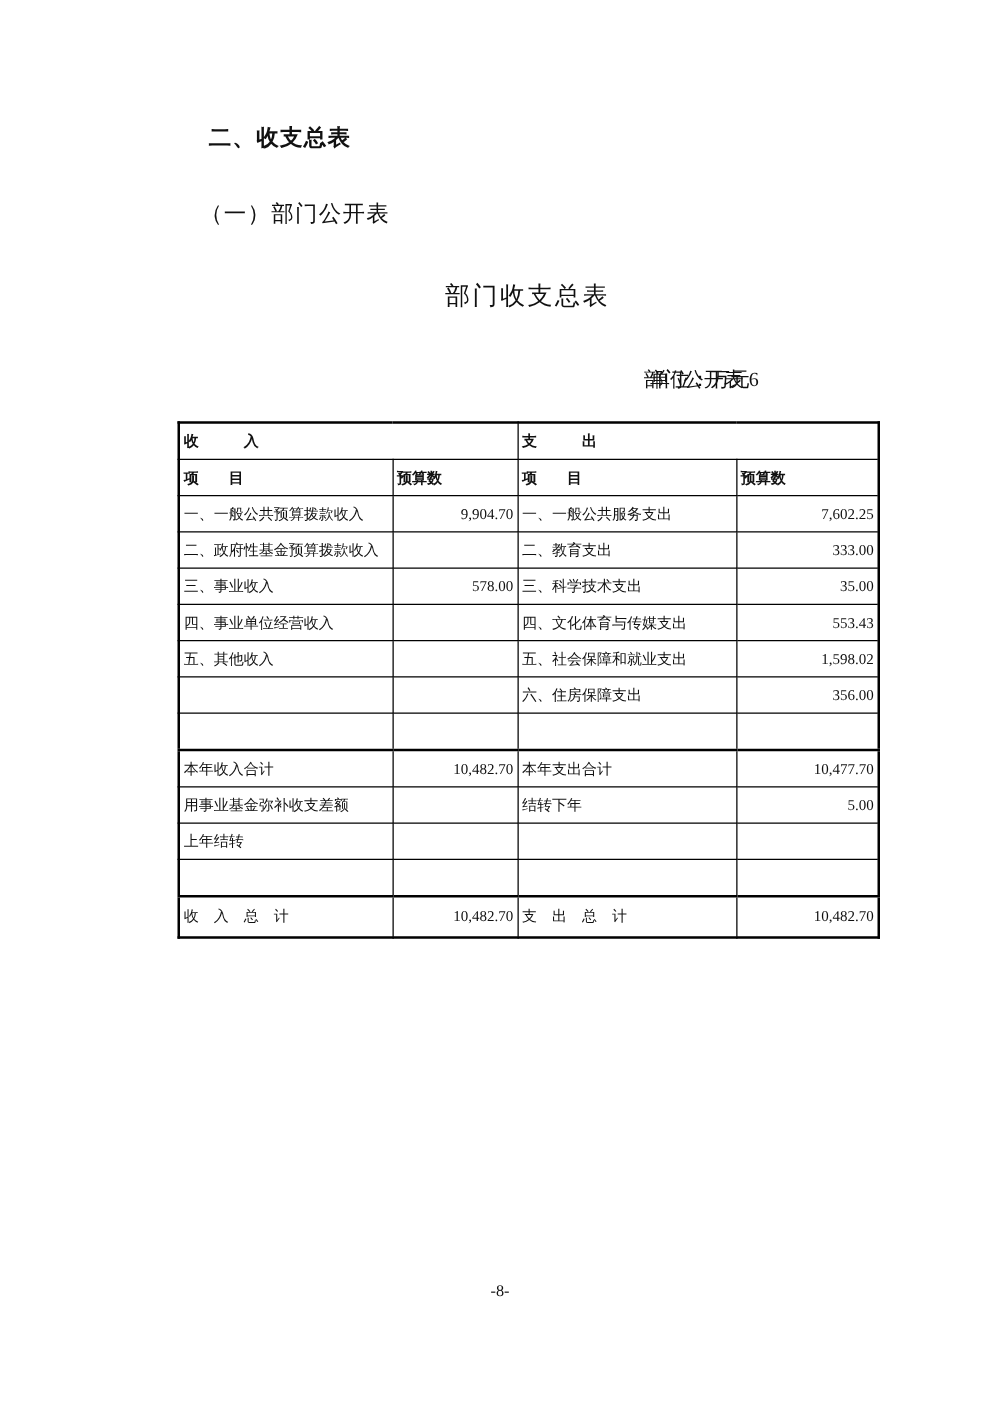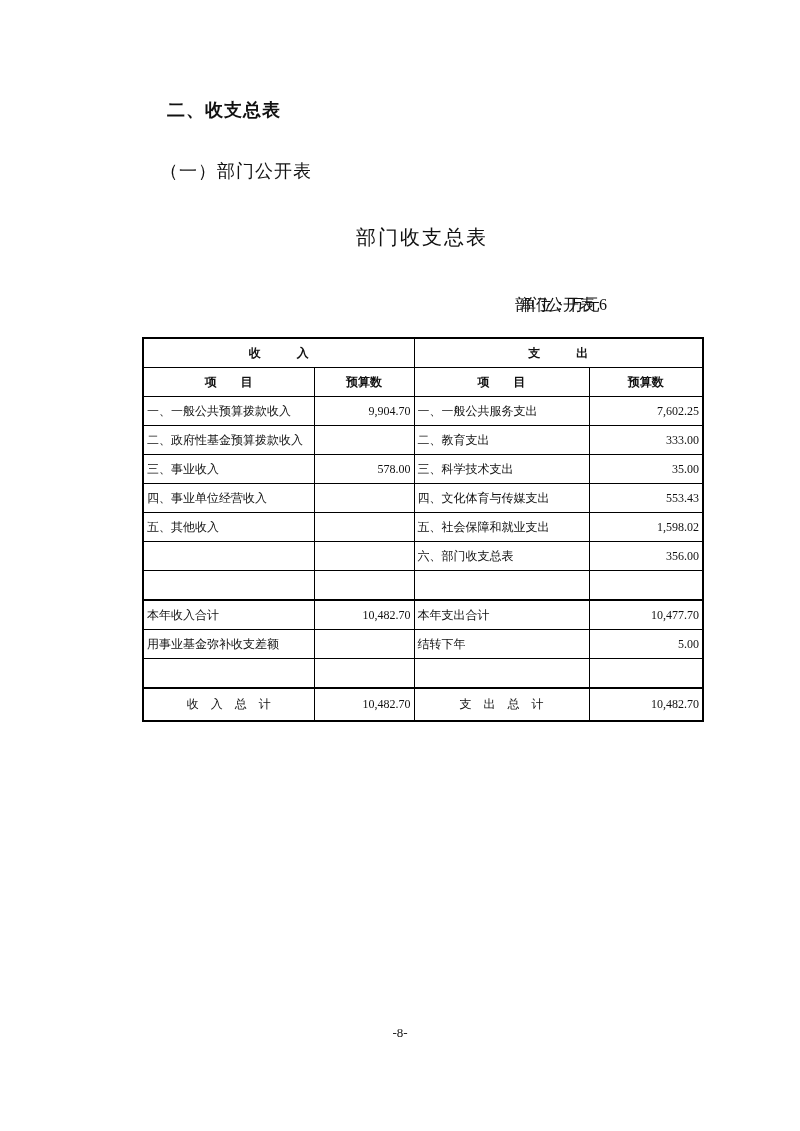--- a/index.html
+++ b/index.html
@@ -32,21 +32,21 @@
     border:2px solid #000;
   }
   table.budget td{
     border:1px solid #000;
     height:28px;
     font-size:12px;
     padding:0 3px;
     overflow:hidden;white-space:nowrap;
     vertical-align:middle;
   }
-  .c{text-align:center;}
+  .c{}
   .hdr{font-weight:bold;font-size:13px;}
   .grp td{font-size:14px;font-weight:bold;}
   .mid{border-left-width:2px;}
   .val{text-align:right;}
   tr.sum td{border-top-width:2px;}
   tr.tot td{border-top-width:2px;height:31px;margin-top:32px;}
   .footer{
     position:absolute;left:0;top:1025px;width:800px;
     text-align:center;font-size:13px;
   }
@@ -107,40 +107,46 @@
       </tr>
       <tr>
         <td>五、其他收入</td>
         <td class="val"></td>
         <td class="mid">五、社会保障和就业支出</td>
         <td class="val">1,598.02</td>
       </tr>
       <tr>
         <td></td>
         <td class="val"></td>
-        <td class="mid">六、部门收支总表</td>
+        <td class="mid">六、住房保障支出</td>
         <td class="val">356.00</td>
       </tr>
       <tr>
         <td></td>
         <td class="val"></td>
         <td class="mid"></td>
         <td class="val"></td>
       </tr>
       <tr class="sum">
         <td>本年收入合计</td>
         <td class="val">10,482.70</td>
         <td class="mid">本年支出合计</td>
         <td class="val">10,477.70</td>
       </tr>
       <tr>
         <td>用事业基金弥补收支差额</td>
         <td class="val"></td>
         <td class="mid">结转下年</td>
         <td class="val">5.00</td>
+      </tr>
+      <tr>
+        <td>上年结转</td>
+        <td class="val"></td>
+        <td class="mid"></td>
+        <td class="val"></td>
       </tr>
       <tr>
         <td></td>
         <td class="val"></td>
         <td class="mid"></td>
         <td class="val"></td>
       </tr>
 
       <tr class="tot">
         <td class="c">收　入　总　计</td>

